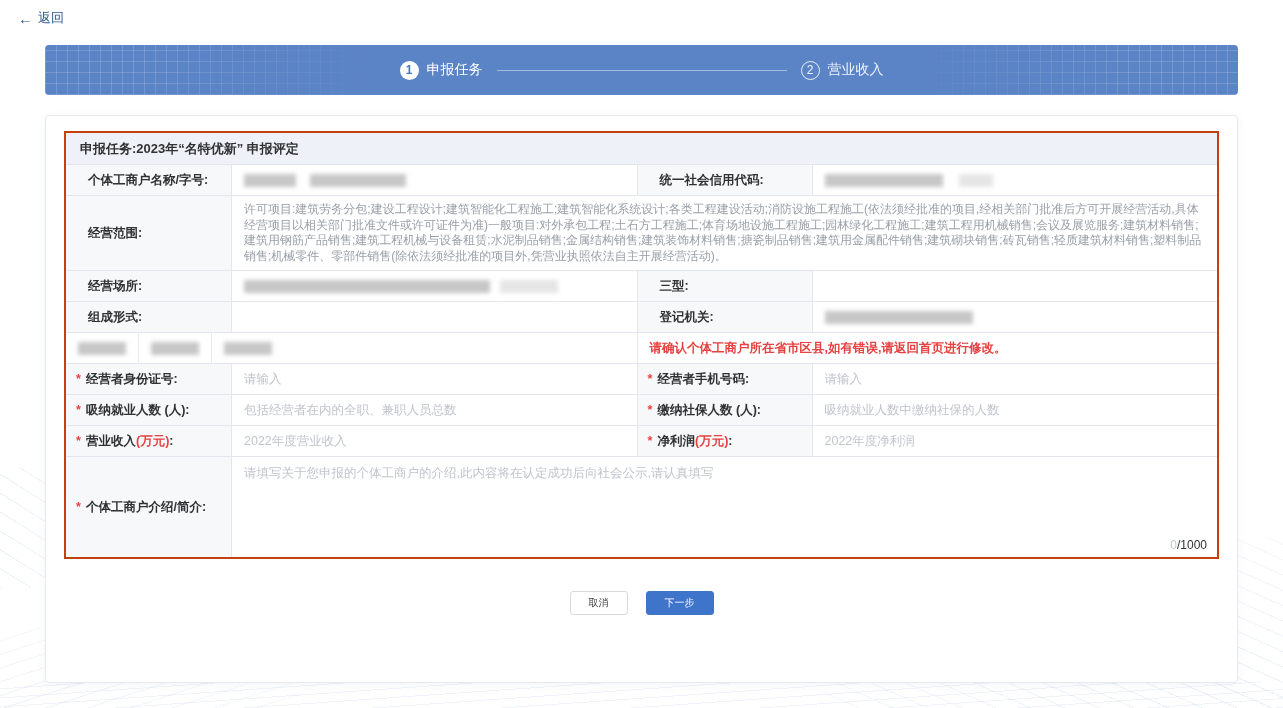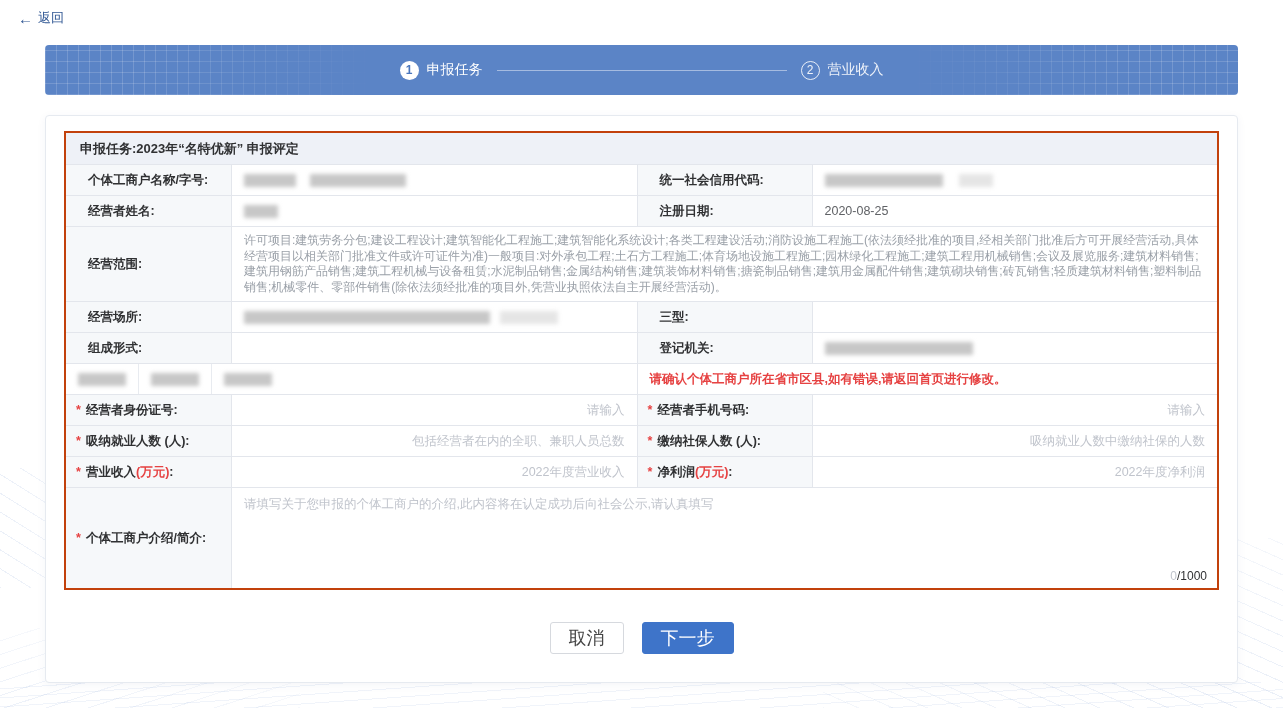--- a/index.html
+++ b/index.html
@@ -73,33 +73,33 @@
   .date-val { color:#606266; }
 
   .redact { display:inline-block; height:13px; background:#c7c7c7; border-radius:1px; filter:blur(2px); }
   .redact.lite { opacity:.45; }
 
   .region-group { display:flex; width:100%; height:30px; }
   .region-sel { flex:1; display:flex; align-items:center; padding:0 12px; border-right:1px solid #e8ebf0; cursor:pointer; }
   .region-sel:last-child { border-right:none; }
 
   input.fld { border:none; outline:none; background:transparent; width:100%; height:28px;
-    font-size:12.5px; color:#606266; padding:0 12px; font-family:inherit;text-align:right; }
+    font-size:12.5px; color:#606266; padding:0 12px; font-family:inherit; }
   input.fld::placeholder { color:#c0c4cc; }
   .intro-cell { height:100px; }
   textarea.fld { border:none; outline:none; background:transparent; width:100%; height:72px;
     resize:none; font-size:12.5px; color:#606266; padding:8px 12px; font-family:inherit; }
   textarea.fld::placeholder { color:#c0c4cc; }
   .counter { position:absolute; right:10px; bottom:5px; font-size:12px; }
   .counter .cur { color:#c0c4cc; }
   .counter .max { color:#303133; }
 
   
   .btn-row { display:flex; justify-content:center; gap:18px; margin-top:32px; }
-  .btn { font-size:18px; border-radius:3px; padding:6px 18px; cursor:pointer; line-height:1; font-family:inherit; }
+  .btn { font-size:10px; border-radius:3px; padding:6px 18px; cursor:pointer; line-height:1; font-family:inherit; }
   .btn-cancel { background:#fff; border:1px solid #d6d9de; color:#454545; }
   .btn-next { background:#3e74c9; border:1px solid #3e74c9; color:#fff; }
 </style>
 </head>
 <body>
 
 <div class="page">
 
   <div class="wave wave-left"></div>
   <div class="wave wave-bottom-left"></div>
@@ -136,28 +136,20 @@
           <span class="redact" style="width:52px;"></span>
           <span class="redact" style="width:96px; margin-left:14px;"></span>
         </div>
         <div class="cell lbl">统一社会信用代码:</div>
         <div class="cell val">
           <span class="redact" style="width:118px;"></span>
           <span class="redact lite" style="width:34px; margin-left:16px;"></span>
         </div>
       </div>
 
-      <div class="trow">
-        <div class="cell lbl">经营者姓名:</div>
-        <div class="cell val">
-          <span class="redact" style="width:34px;"></span>
-        </div>
-        <div class="cell lbl">注册日期:</div>
-        <div class="cell val date-val">2020-08-25</div>
-      </div>
 
       <div class="trow">
         <div class="cell lbl">经营范围:</div>
         <div class="cell val no-pad span3 scope-cell">
           <div class="scope-text">许可项目:建筑劳务分包;建设工程设计;建筑智能化工程施工;建筑智能化系统设计;各类工程建设活动;消防设施工程施工(依法须经批准的项目,经相关部门批准后方可开展经营活动,具体经营项目以相关部门批准文件或许可证件为准)一般项目:对外承包工程;土石方工程施工;体育场地设施工程施工;园林绿化工程施工;建筑工程用机械销售;会议及展览服务;建筑材料销售;建筑用钢筋产品销售;建筑工程机械与设备租赁;水泥制品销售;金属结构销售;建筑装饰材料销售;搪瓷制品销售;建筑用金属配件销售;建筑砌块销售;砖瓦销售;轻质建筑材料销售;塑料制品销售;机械零件、零部件销售(除依法须经批准的项目外,凭营业执照依法自主开展经营活动)。</div>
         </div>
       </div>
 
       <div class="trow">
         <div class="cell lbl">经营场所:</div>

